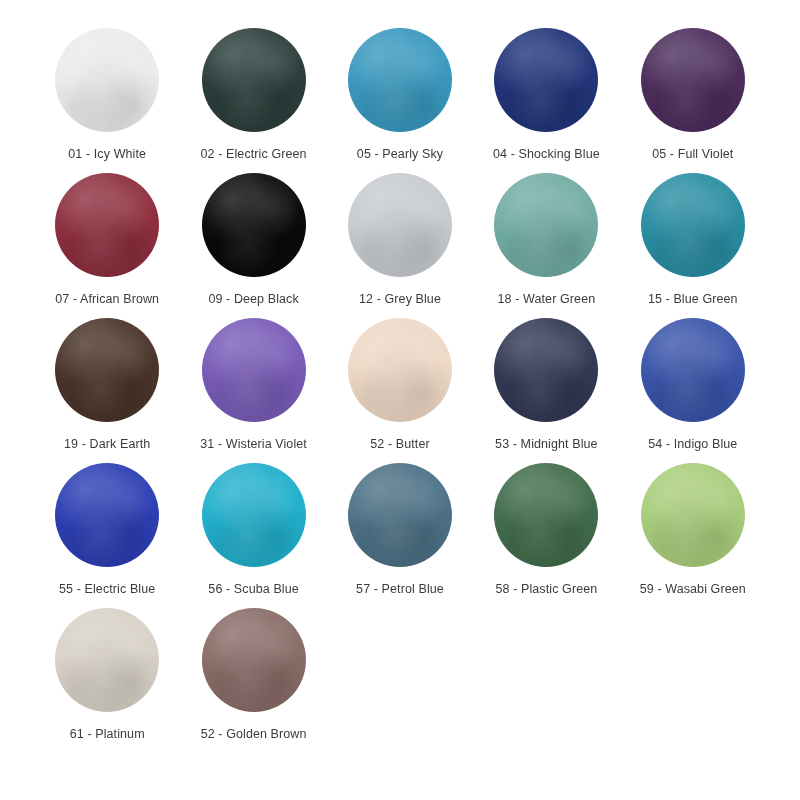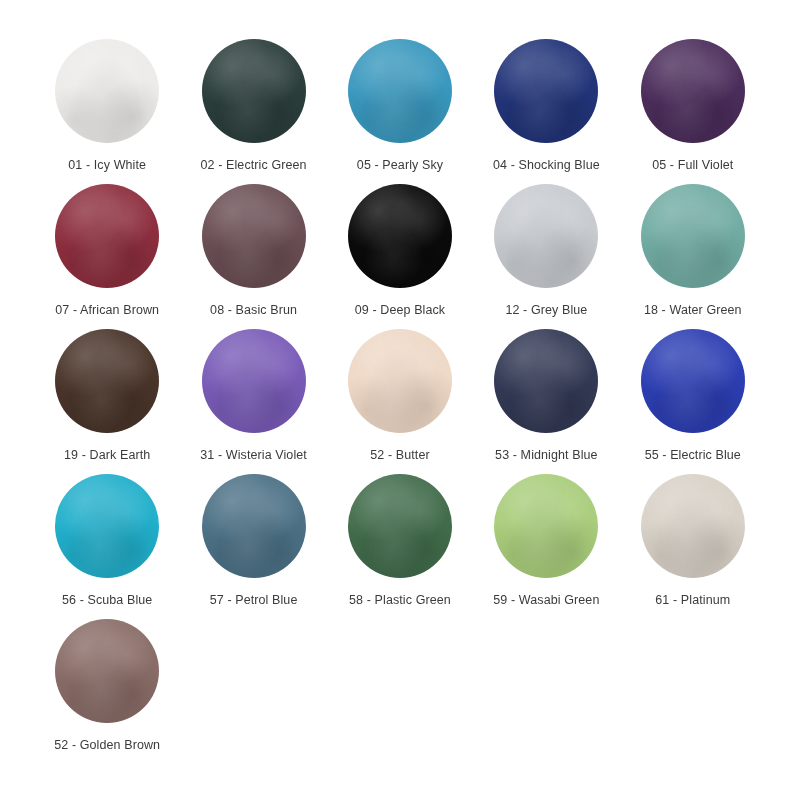--- a/index.html
+++ b/index.html
@@ -32,21 +32,21 @@
     grid-template-columns: repeat(5, 1fr);
     grid-auto-rows: 145px;
     column-gap: 0px;
     row-gap: 0px;
   }
 
   .swatch-cell {
     display: flex;
     flex-direction: column;
     align-items: center;
-    justify-content: flex-end;
+    justify-content: flex-start;
   }
 
   .swatch-disc-wrap {
     width: 104px;
     height: 104px;
     position: relative;
   }
 
   .swatch-disc {
     width: 104px;
@@ -129,44 +129,44 @@
         <div class="swatch-label">05 - Full Violet</div>
       </div>
       <div class="swatch-cell">
         <div class="swatch-disc-wrap">
           <div class="swatch-disc" style="background-color: rgb(142, 47, 63);"></div>
         </div>
         <div class="swatch-label">07 - African Brown</div>
       </div>
       <div class="swatch-cell">
         <div class="swatch-disc-wrap">
-          <div class="swatch-disc" style="background-color: rgb(107, 79, 84);"></div>
-        </div>
-        <div class="swatch-label">08 - Basic Brun</div>
-      </div>
-      <div class="swatch-cell">
-        <div class="swatch-disc-wrap">
           <div class="swatch-disc" style="background-color: rgb(11, 11, 12);"></div>
         </div>
         <div class="swatch-label">09 - Deep Black</div>
       </div>
       <div class="swatch-cell">
         <div class="swatch-disc-wrap">
           <div class="swatch-disc" style="background-color: rgb(200, 204, 209);"></div>
         </div>
         <div class="swatch-label">12 - Grey Blue</div>
       </div>
       <div class="swatch-cell">
         <div class="swatch-disc-wrap">
           <div class="swatch-disc" style="background-color: rgb(114, 173, 164);"></div>
         </div>
         <div class="swatch-label">18 - Water Green</div>
       </div>
       <div class="swatch-cell">
         <div class="swatch-disc-wrap">
+          <div class="swatch-disc" style="background-color: rgb(42, 142, 163);"></div>
+        </div>
+        <div class="swatch-label">15 - Blue Green</div>
+      </div>
+      <div class="swatch-cell">
+        <div class="swatch-disc-wrap">
           <div class="swatch-disc" style="background-color: rgb(74, 53, 42);"></div>
         </div>
         <div class="swatch-label">19 - Dark Earth</div>
       </div>
       <div class="swatch-cell">
         <div class="swatch-disc-wrap">
           <div class="swatch-disc" style="background-color: rgb(122, 92, 184);"></div>
         </div>
         <div class="swatch-label">31 - Wisteria Violet</div>
       </div>
@@ -174,20 +174,26 @@
         <div class="swatch-disc-wrap">
           <div class="swatch-disc" style="background-color: rgb(239, 217, 199);"></div>
         </div>
         <div class="swatch-label">52 - Butter</div>
       </div>
       <div class="swatch-cell">
         <div class="swatch-disc-wrap">
           <div class="swatch-disc" style="background-color: rgb(51, 58, 85);"></div>
         </div>
         <div class="swatch-label">53 - Midnight Blue</div>
+      </div>
+      <div class="swatch-cell">
+        <div class="swatch-disc-wrap">
+          <div class="swatch-disc" style="background-color: rgb(58, 85, 171);"></div>
+        </div>
+        <div class="swatch-label">54 - Indigo Blue</div>
       </div>
       <div class="swatch-cell">
         <div class="swatch-disc-wrap">
           <div class="swatch-disc" style="background-color: rgb(45, 63, 180);"></div>
         </div>
         <div class="swatch-label">55 - Electric Blue</div>
       </div>
       <div class="swatch-cell">
         <div class="swatch-disc-wrap">
           <div class="swatch-disc" style="background-color: rgb(34, 176, 204);"></div>

